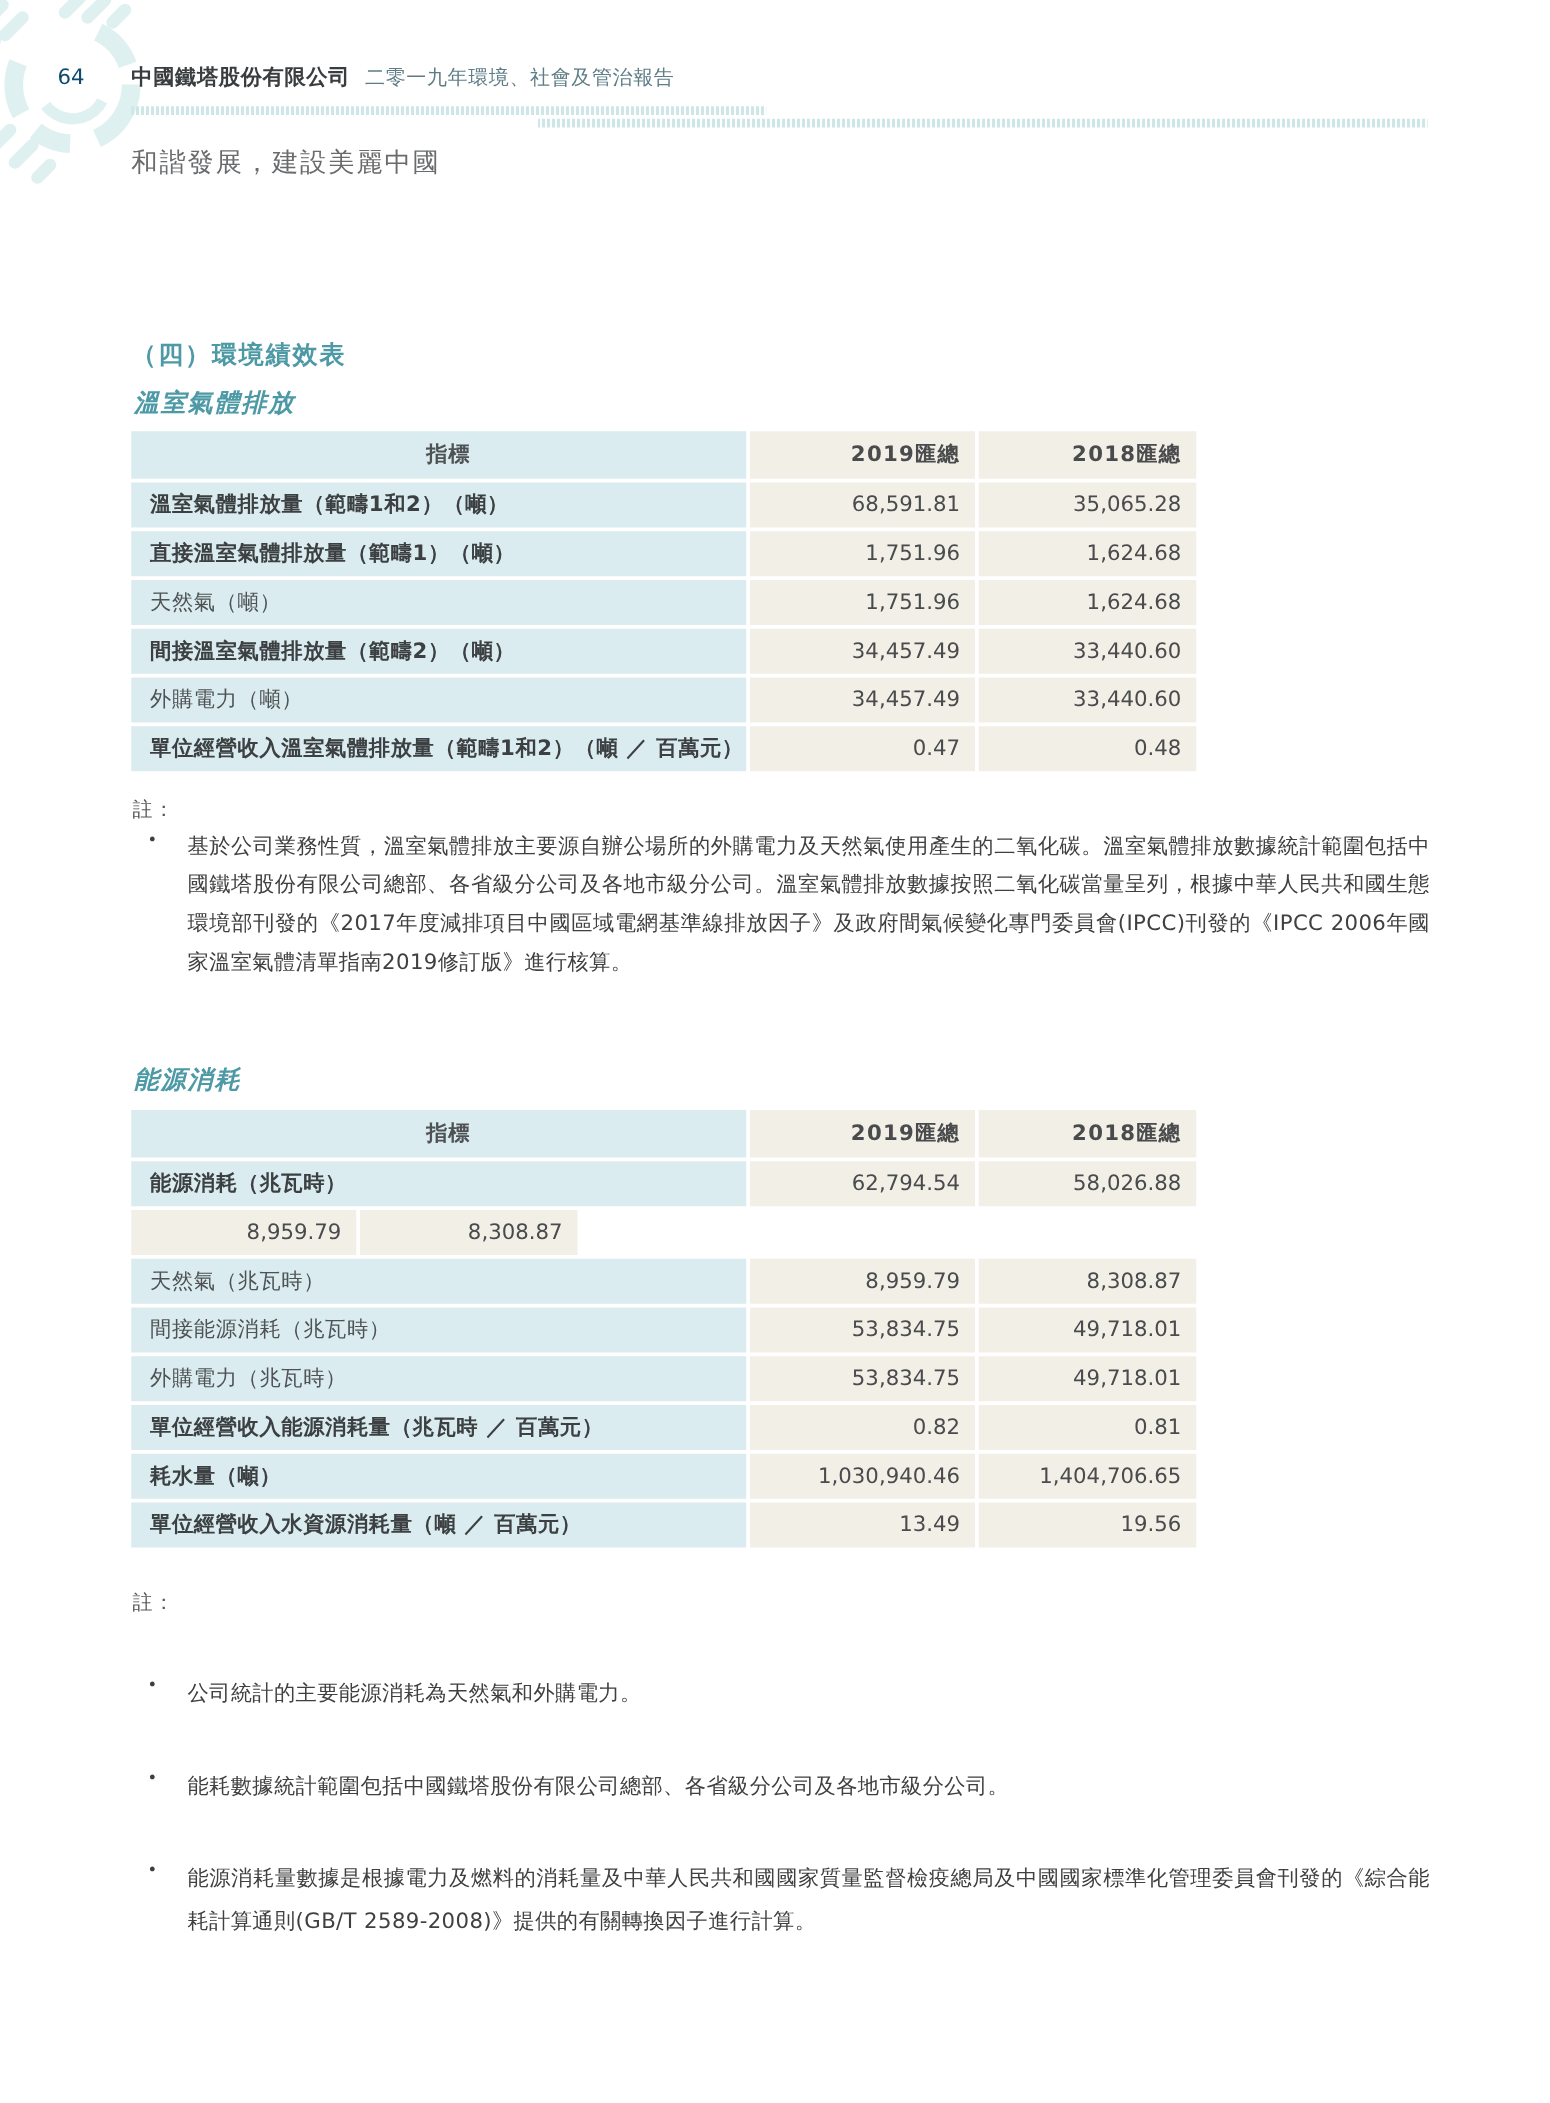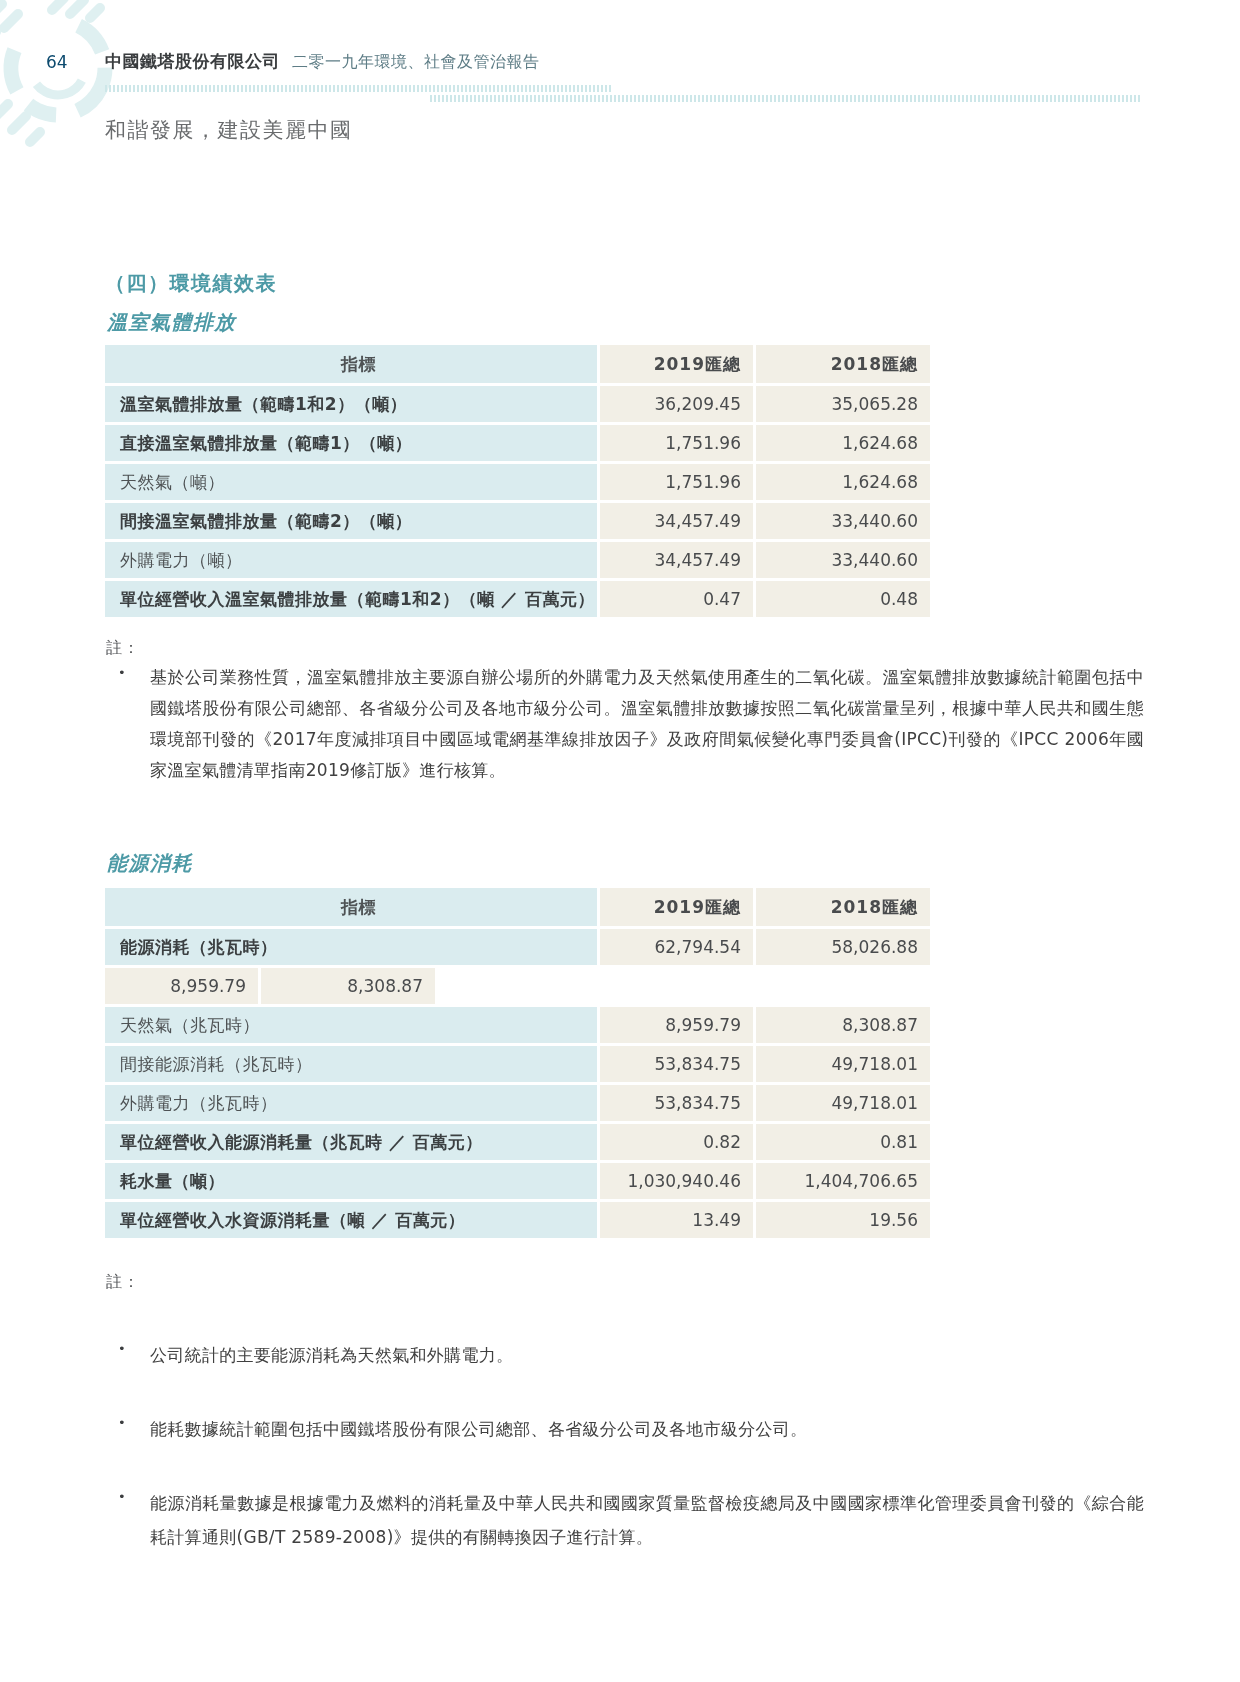--- a/index.html
+++ b/index.html
@@ -33,21 +33,21 @@
 
   
   .tbl { position:absolute; left:105px; width:958px; }
   .tbl-1 { top:345px; }
   .tbl-2 { top:888px; }
   .trow { display:flex; gap:3px; margin-bottom:3px; }
   .cell { height:36px; line-height:36px; overflow:hidden; white-space:nowrap; }
   .thead .cell { height:38px; line-height:38px; background:#6fbac0; color:#ffffff;
                  font-weight:700; text-align:center; font-size:17.5px; letter-spacing:1px; }
   .c1 { width:492px; }
-  .c2 { width:153px; }
+  .c2 { width:180px; }
   .c3 { width:174px; }
   .trow .c1 { background:#daecef; padding-left:15px; font-size:17px; color:#4e5254; letter-spacing:0.5px; }
   .trow .c2, .trow .c3 { background:#f2efe6; text-align:right; padding-right:12px;
                          font-size:17px; color:#494b4d; }
   .trow.bold .c1 { font-weight:700; color:#3c4042; }
   .trow.indent .c1 { }
 
   
   .note-head { font-size:16px; color:#55575a; letter-spacing:1px; }
   .nh1 { left:106px; top:638px; }
@@ -96,21 +96,21 @@
 <div class="abs table-title t1-title">溫室氣體排放</div>
 
 <div class="tbl tbl-1">
   <div class="trow thead">
     <div class="cell c1">指標</div>
     <div class="cell c2">2019匯總</div>
     <div class="cell c3">2018匯總</div>
   </div>
   <div class="trow bold">
     <div class="cell c1">溫室氣體排放量（範疇1和2）（噸）</div>
-    <div class="cell c2">36,209.45</div>
+    <div class="cell c2">68,591.81</div>
     <div class="cell c3">35,065.28</div>
   </div>
   <div class="trow bold">
     <div class="cell c1">直接溫室氣體排放量（範疇1）（噸）</div>
     <div class="cell c2">1,751.96</div>
     <div class="cell c3">1,624.68</div>
   </div>
   <div class="trow indent">
     <div class="cell c1">天然氣（噸）</div>
     <div class="cell c2">1,751.96</div>

